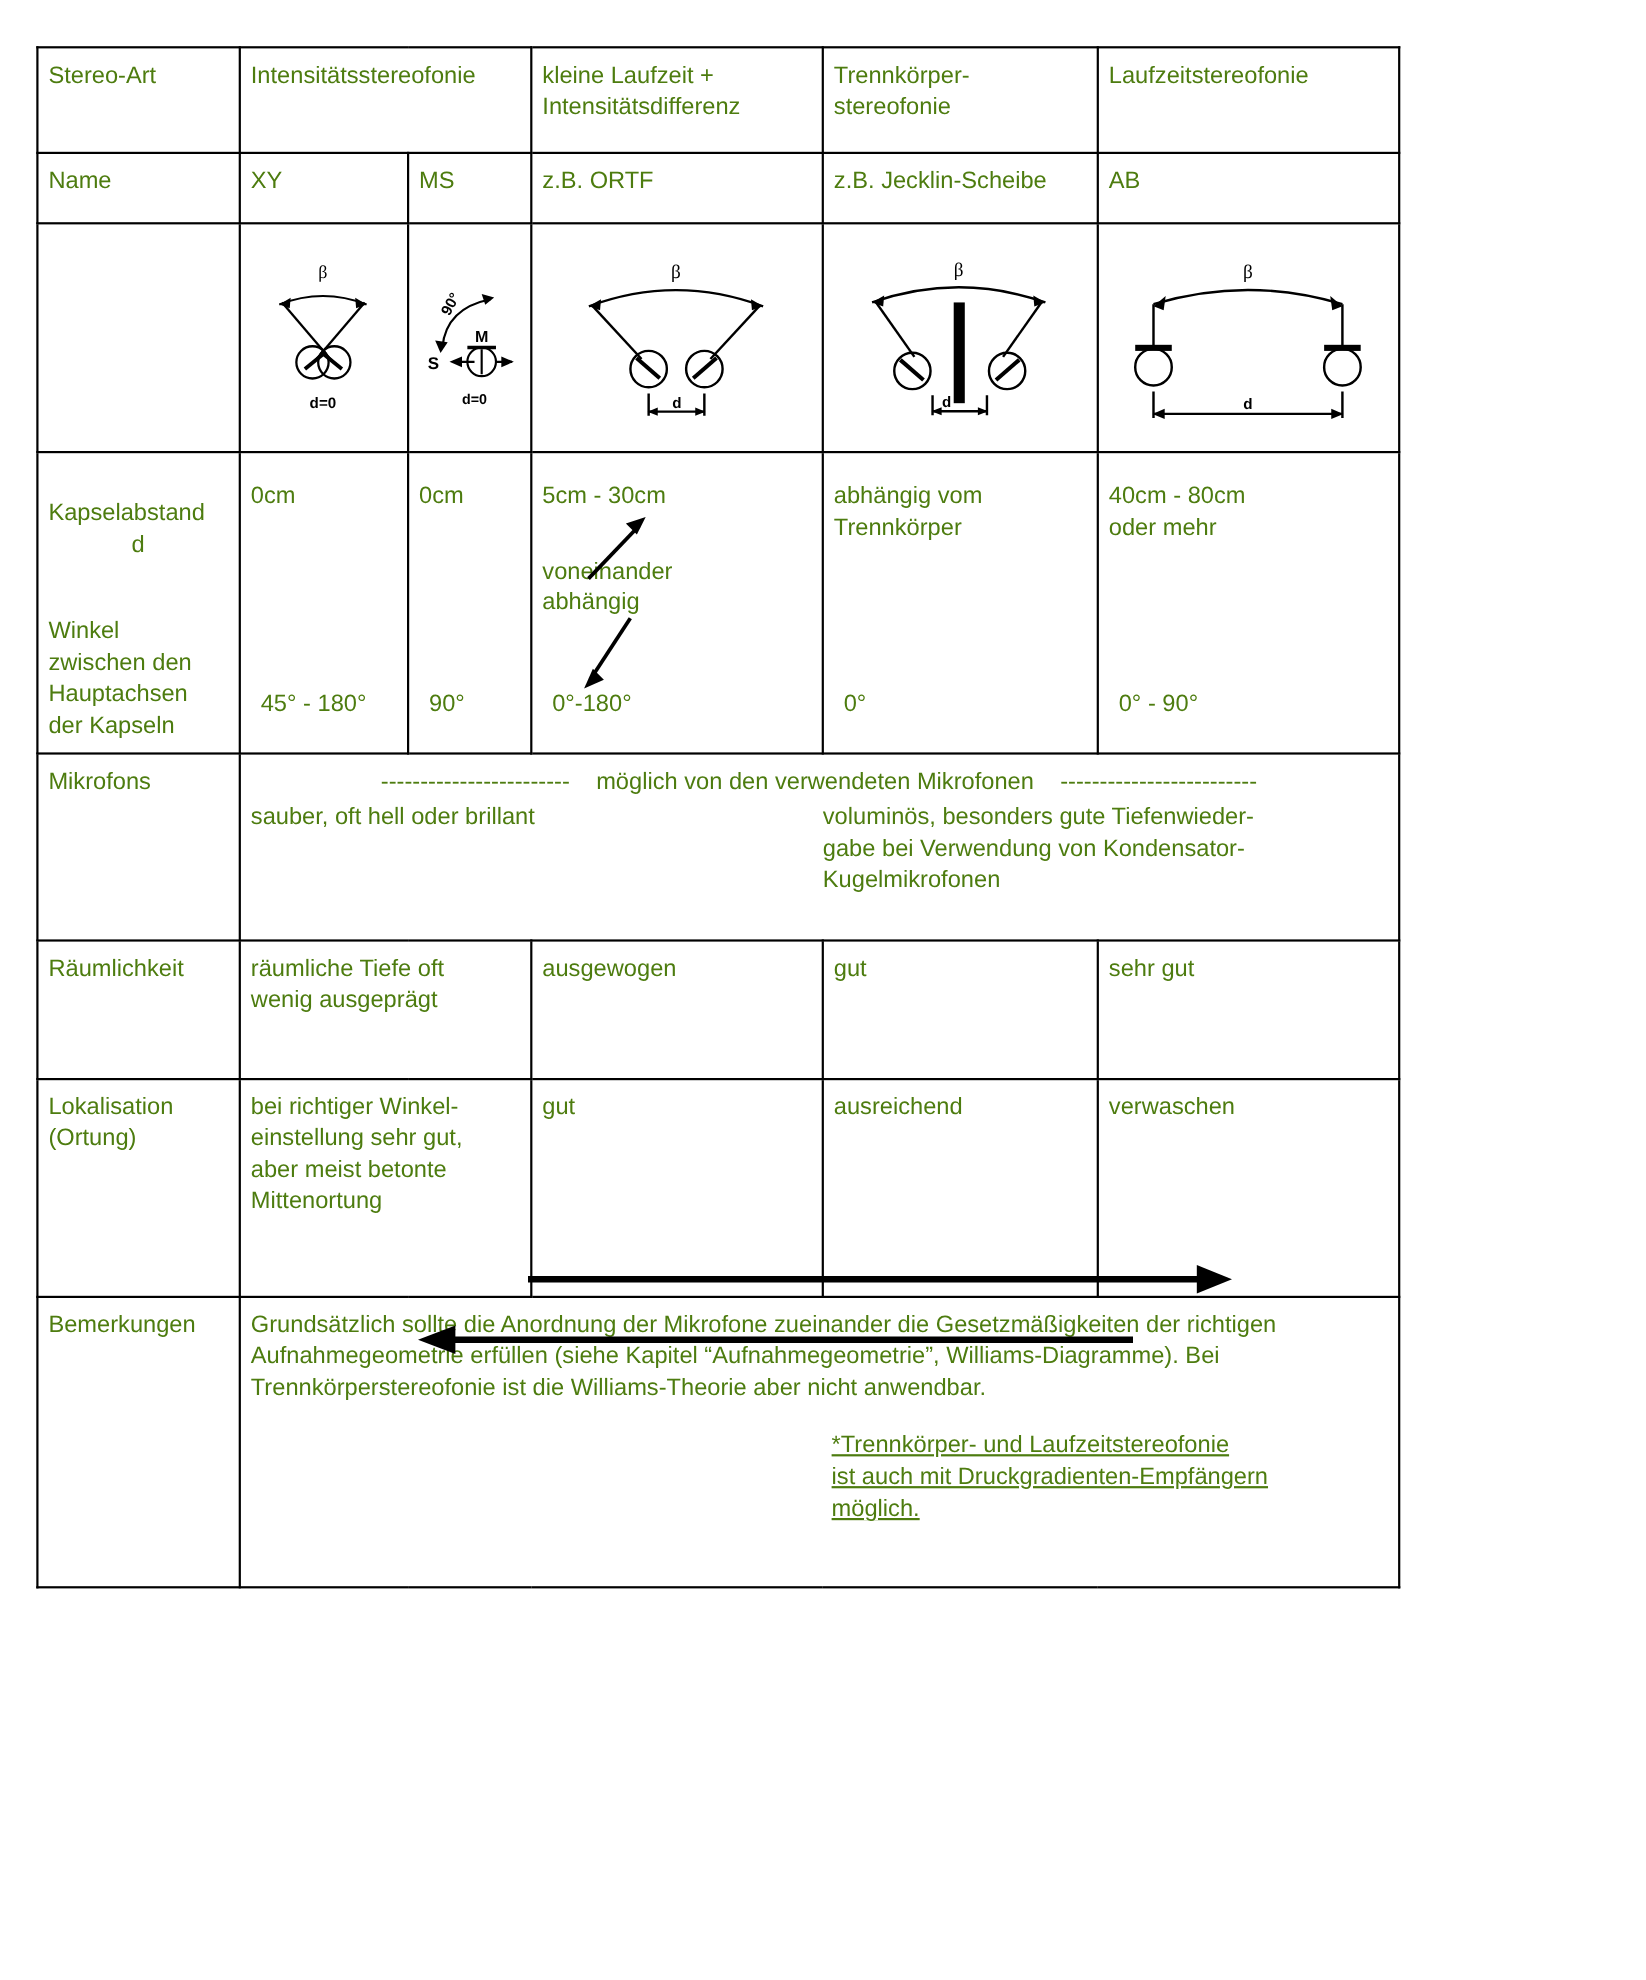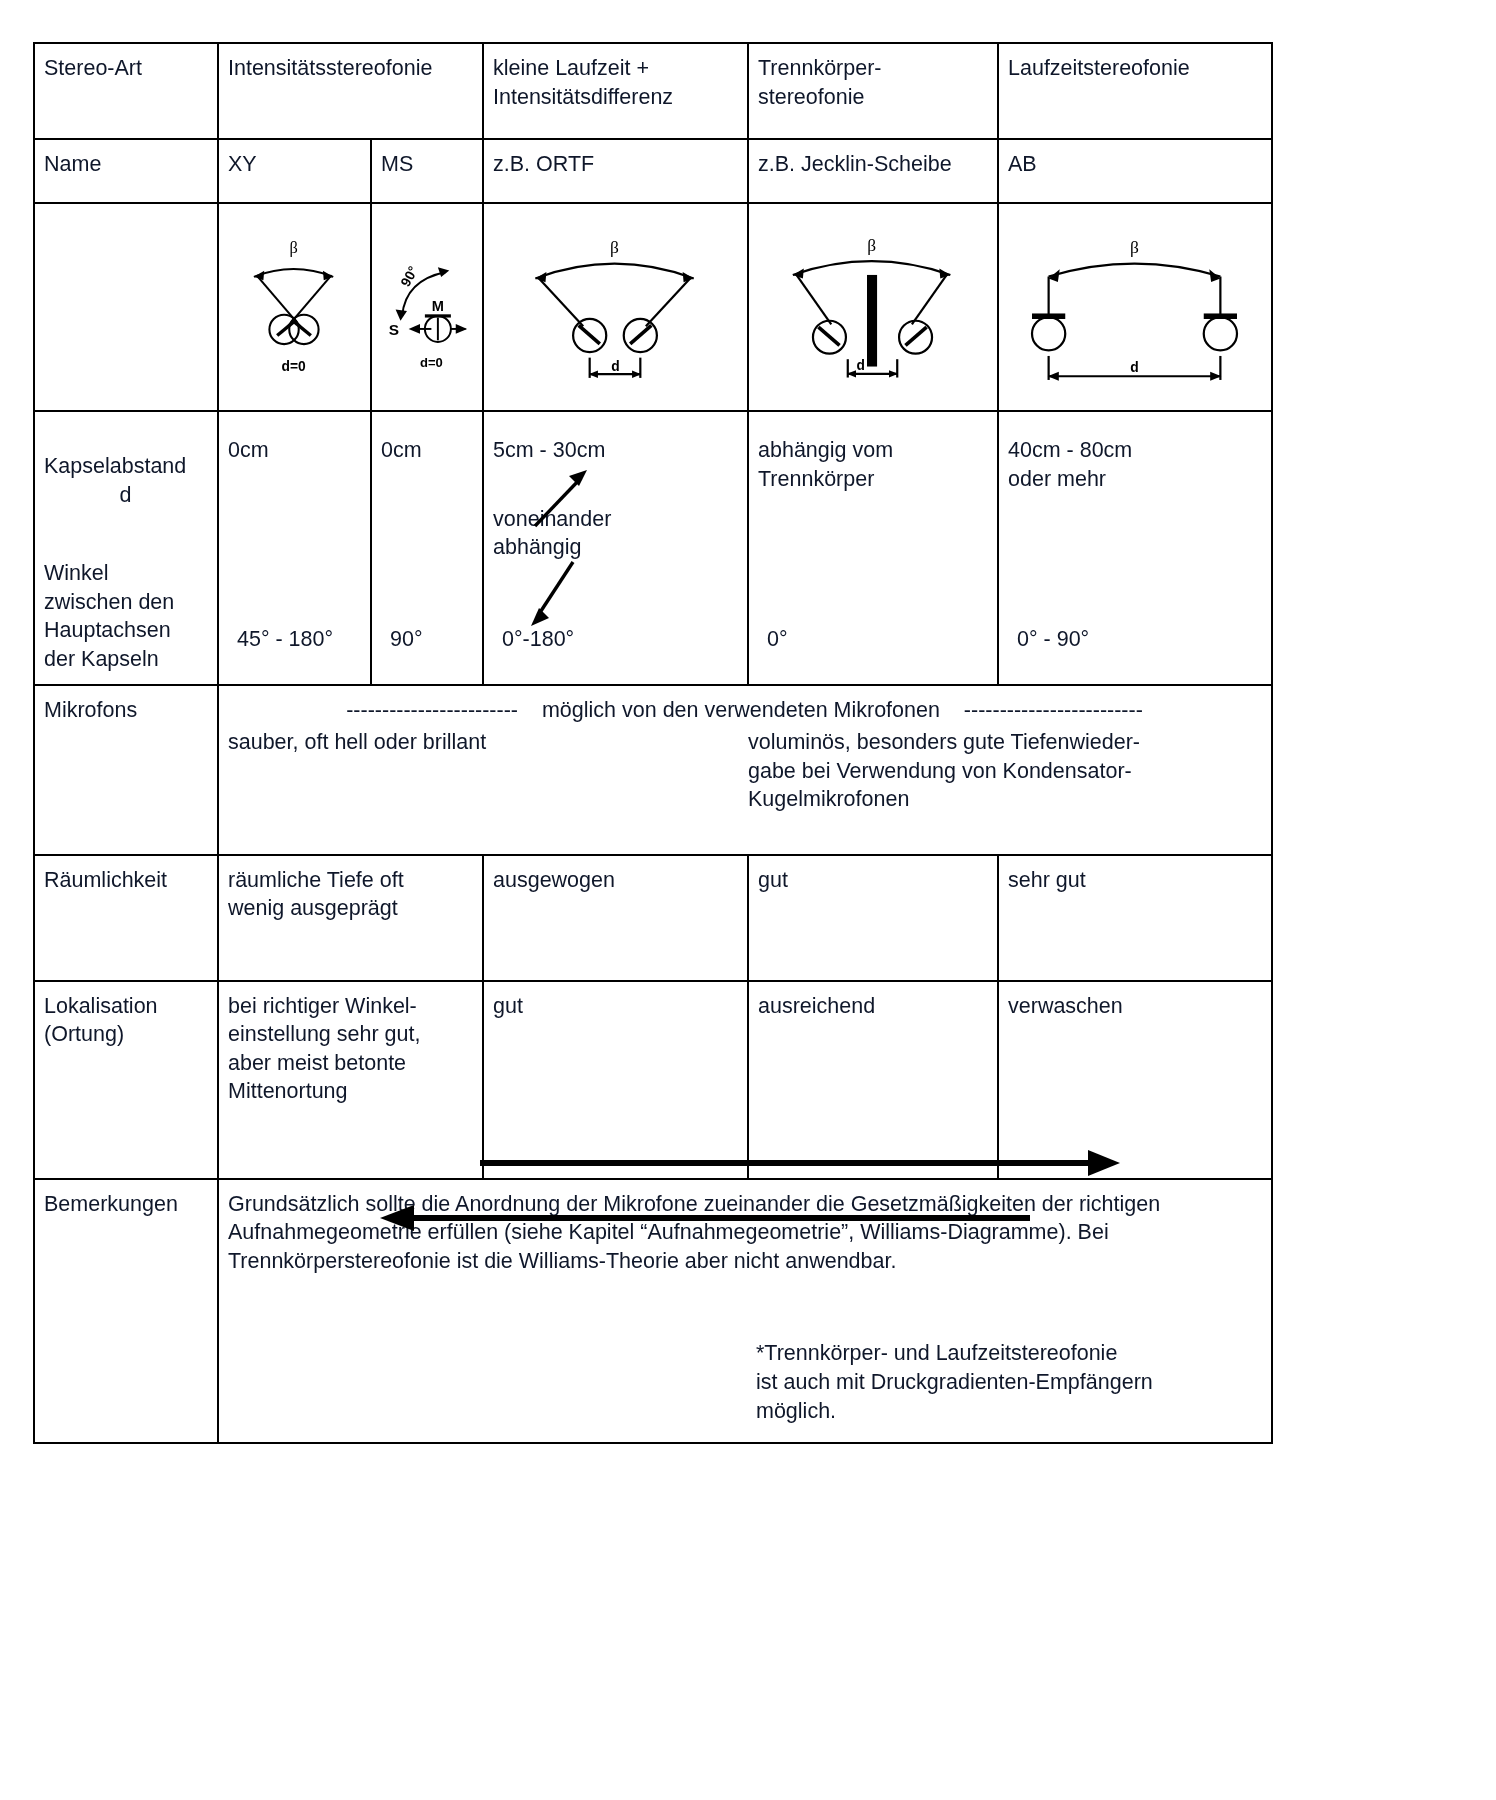--- a/index.html
+++ b/index.html
@@ -34,21 +34,21 @@
     background: #fff;
   }
 
   table.stereo-table td {
     border: 2px solid #000;
     vertical-align: top;
     padding: 10px 10px 10px 9px;
     font-size: 21.5px;
     line-height: 1.33;
     font-family: "Liberation Sans", sans-serif;
-    color: #0f172a;
+    color: #4d7c0f;
     background: #fff;
   }
 
   
   col.c-label { width: 184px; }
   col.c-xy    { width: 153px; }
   col.c-ms    { width: 112px; }
   col.c-ortf  { width: 265px; }
   col.c-jeck  { width: 250px; }
   col.c-ab    { width: 274px; }
@@ -104,21 +104,21 @@
 
   
   .r-raum td { height: 104px; margin-left: 24px; }
   .r-raum .arrow-host { position: relative; }
 
   
   .r-lok td { height: 176px; }
 
   
   .r-bem td { height: 242px; }
-  .bem-foot { margin-top: 64px; margin-left: 528px; }
+  .bem-foot { margin-top: 24px; margin-left: 528px; text-decoration: underline; }
 
   .arrow-overlay {
     position: absolute;
     pointer-events: none;
   }
   .gap-top { margin-top: 4px; }
 </style>
 </head>
 <body>
 

